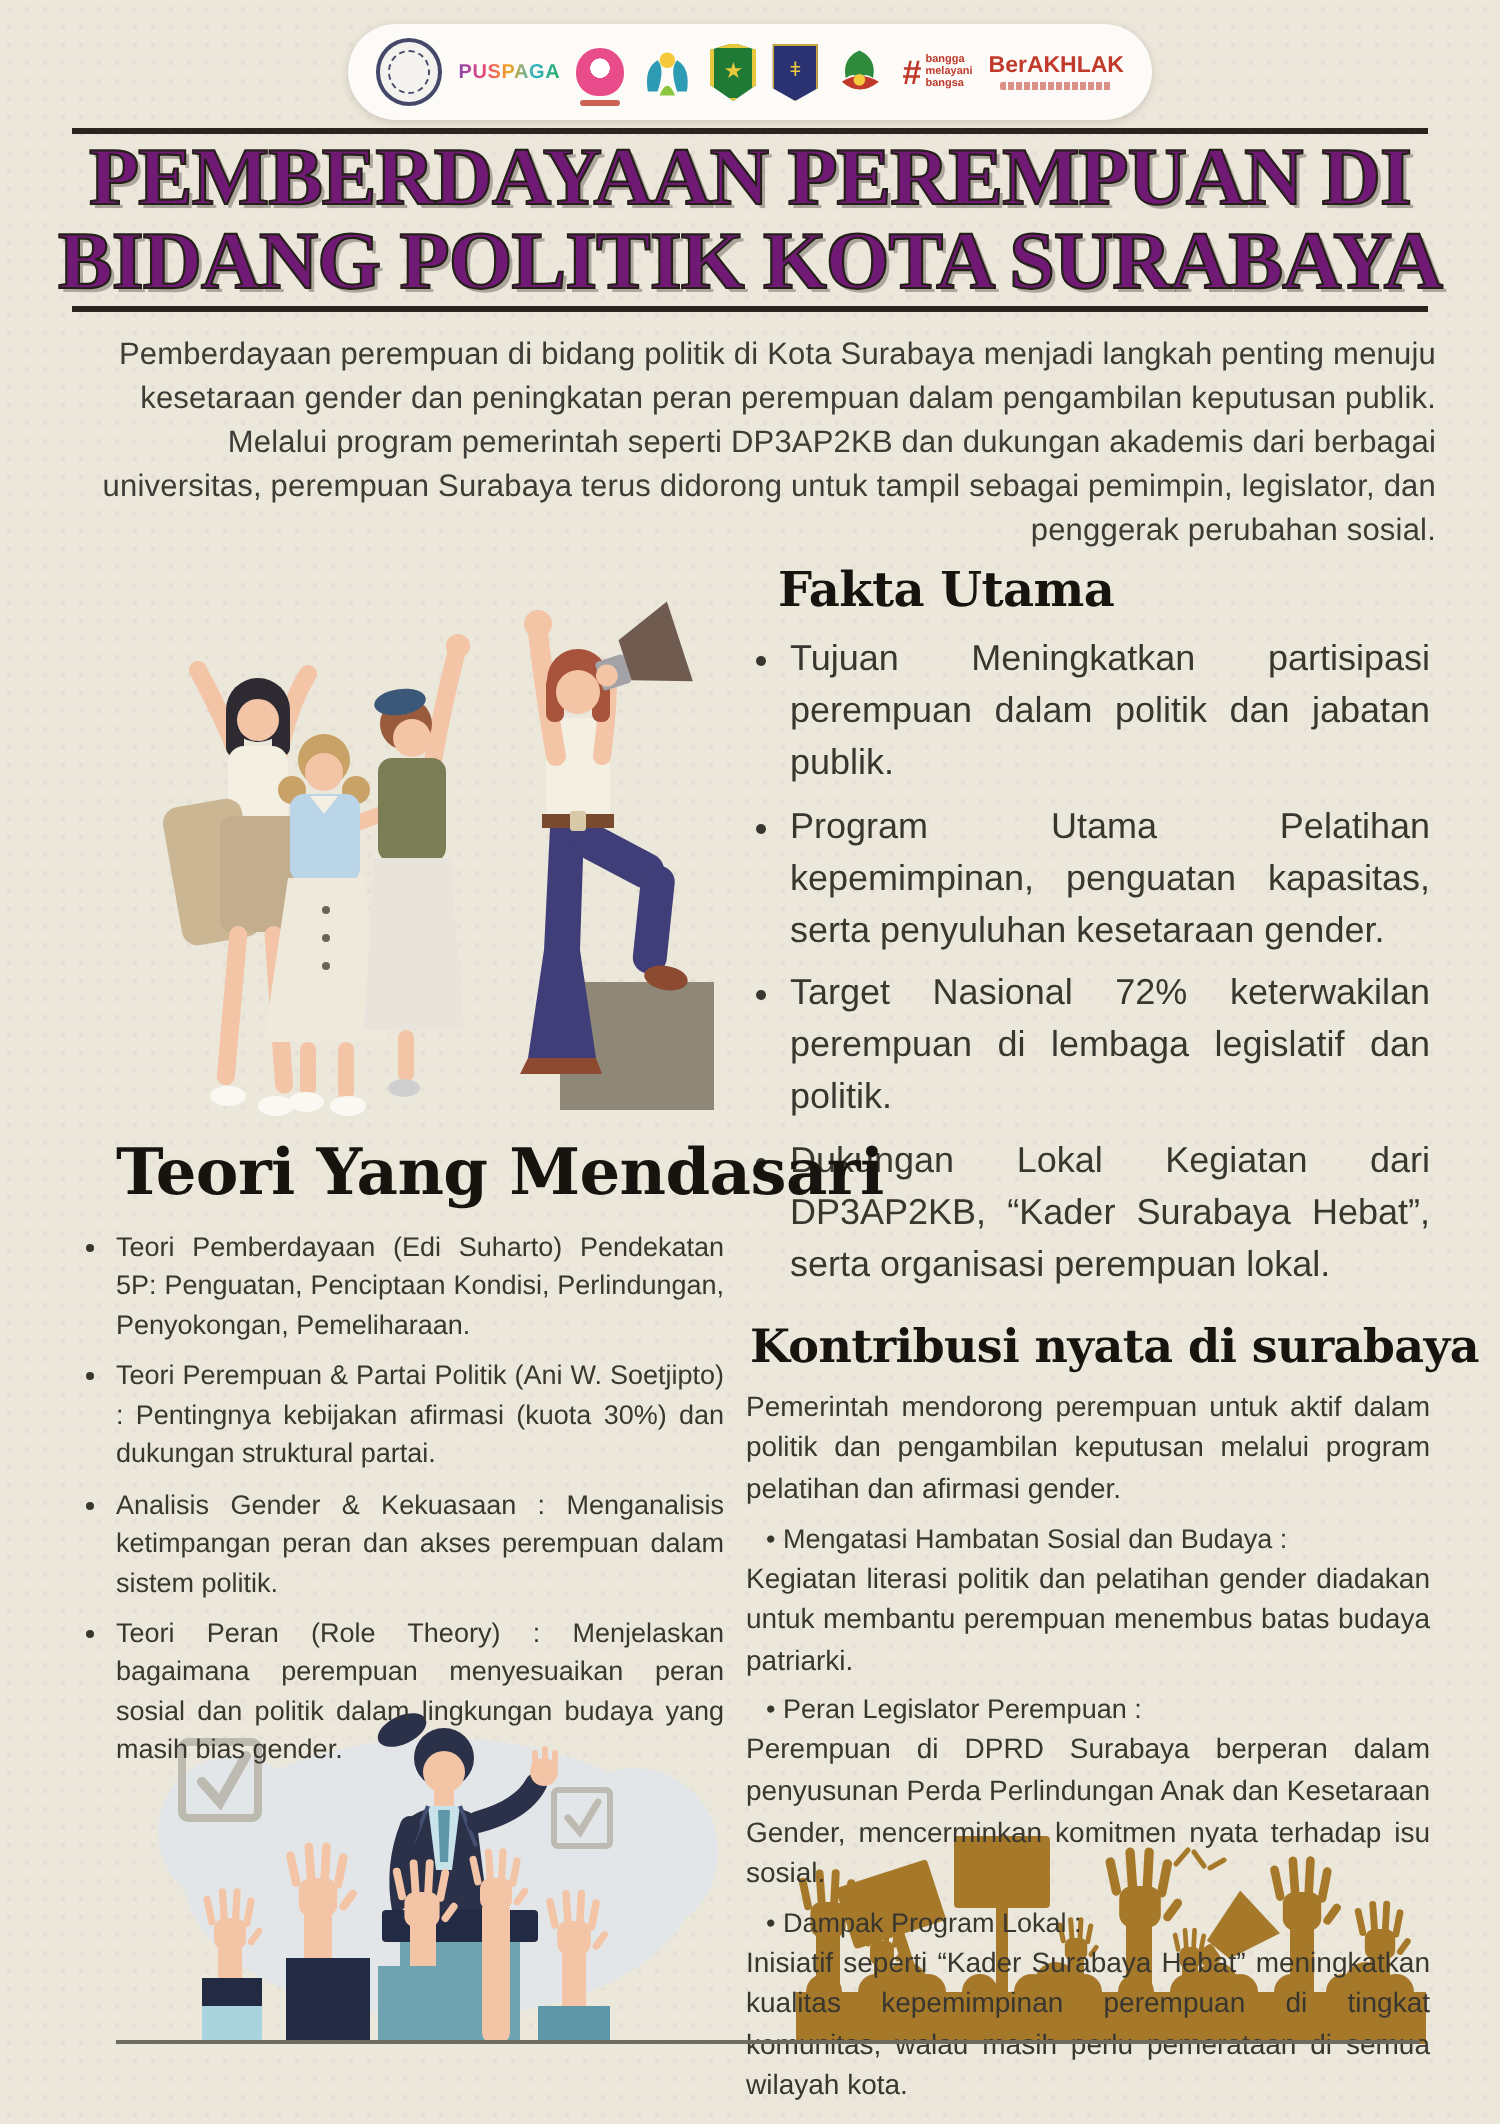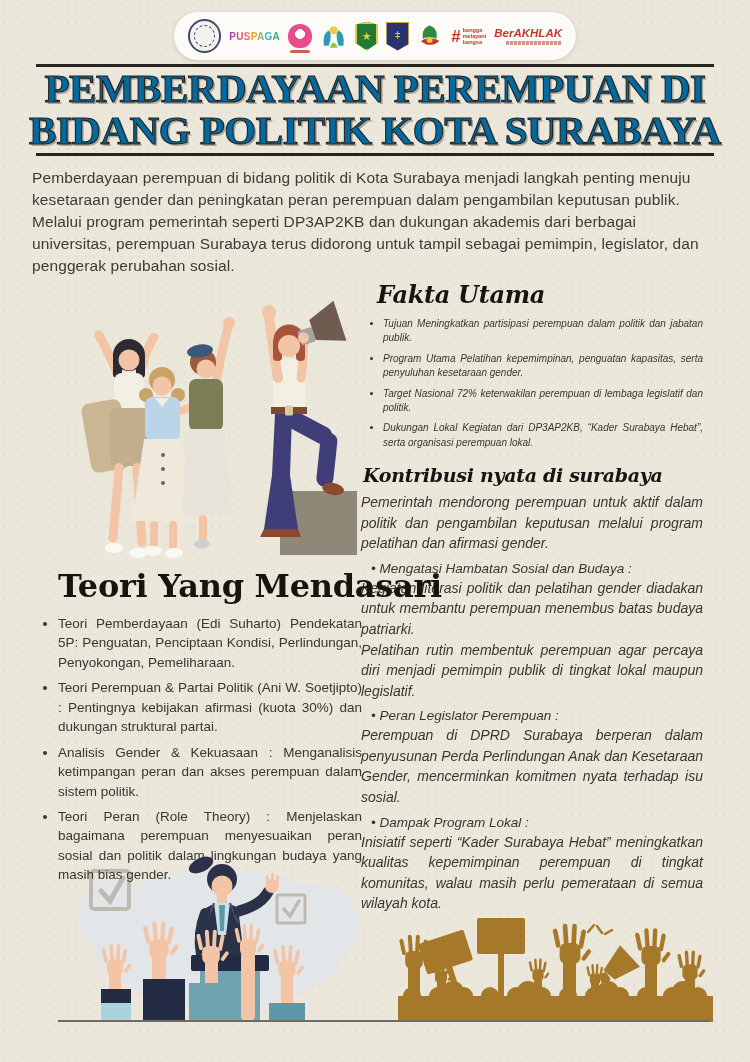--- a/index.html
+++ b/index.html
@@ -34,51 +34,51 @@
   .logo-jatim{width:24px;height:29px;background:#1E7A34;border:2px solid #E8C83C;box-sizing:border-box;
     clip-path:polygon(50% 0,100% 12%,100% 72%,50% 100%,0 72%,0 12%);
     color:#E8C83C;font-size:11px;line-height:25px;text-align:center;}
   .logo-sby{width:23px;height:29px;background:#2A3272;border:1.5px solid #c9a93c;box-sizing:border-box;
     clip-path:polygon(0 0,100% 0,100% 78%,50% 100%,0 78%);
     color:#E8C83C;font-size:10px;line-height:26px;text-align:center;}
   .logo-hebat{width:27px;height:27px;}
   .logo-bangga{display:flex;align-items:center;gap:2px;}
   .logo-bangga .hash{color:#C0392B;font-weight:bold;font-size:17px;line-height:1;}
   .bangga-lines{display:flex;flex-direction:column;font-size:5.5px;font-weight:bold;color:#C0392B;line-height:1.15;}
-  .logo-berakhlak{display:flex;flex-direction:column;align-items:flex-end;font-style:italic;}
+  .logo-berakhlak{display:flex;flex-direction:column;align-items:center;}
   .logo-berakhlak .ber-word{color:#C0392B;font-weight:bold;font-size:11.5px;letter-spacing:0;line-height:1;}
   .logo-berakhlak .ber-sub{width:56px;height:4px;margin-top:1.5px;border-radius:1px;background:repeating-linear-gradient(90deg,#c0392b 0 3px,transparent 3px 4px);opacity:.55;}
   
   .rule{position:absolute;left:36px;right:36px;height:2.6px;background:#29241E;z-index:2;}
   .rule-top{top:64px;}
   .rule-bottom{top:153px;}
   .title{
     position:absolute;top:68px;left:0;right:0;margin:0;text-align:center;
     font-family:"Liberation Serif",serif;font-weight:bold;font-size:41px;line-height:1.02;
-    color:#0369a1;letter-spacing:-0.5px;
+    color:#701a75;letter-spacing:-0.5px;
     -webkit-text-stroke:1.1px #241F19;
     text-shadow:2px 2px 0 rgba(36,31,25,.32);
     z-index:2;
   }
   .title span{display:block;}
   
   .intro{
     position:absolute;top:167px;left:32px;right:32px;margin:0;
-    text-align:left;font-size:15.5px;line-height:1.42;color:#3D3B36;font-weight:normal;
+    text-align:right;font-size:15.5px;line-height:1.42;color:#3D3B36;font-weight:normal;
     letter-spacing:.1px;z-index:2;
   }
   
   .h-slab{
     font-family:"DejaVu Serif",serif;font-weight:bold;color:#17130F;
-    font-size:19px;letter-spacing:-.3px;margin:0;white-space:nowrap;
-  }
-  
-  .right-col{position:absolute;left:361px;top:280px;width:342px;z-index:2;font-style:italic;}
+    font-size:23px;letter-spacing:-.3px;margin:0;white-space:nowrap;
+  }
+  
+  .right-col{position:absolute;left:373px;top:280px;width:342px;z-index:2;}
   .right-col .h-fakta{margin:0 0 8px 16px;font-size:24px;}
-  .fakta-list{margin:0;padding:0 0 0 22px;font-size:10px;line-height:1.44;text-align:justify;}
+  .fakta-list{margin:0;padding:0 0 0 22px;font-size:18px;line-height:1.44;text-align:justify;}
   .fakta-list li{margin-bottom:6px;}
   .right-col .h-kontrib{margin:14px 0 6px 2px;}
   .k-title{font-size:13.5px;margin:7px 0 2px 10px;color:#38362F;}
   .k-title::before{content:"•  ";}
   .k-body{margin:0;font-size:14px;line-height:1.47;text-align:justify;color:#38362F;}
   
   .teori-col{position:absolute;left:36px;top:567px;width:326px;z-index:2;}
   .teori-col .h-teori{margin:0 0 9px 22px;font-size:32px;}
   .teori-list{margin:0;padding:0 0 0 22px;font-size:13.5px;line-height:1.44;text-align:justify;}
   .teori-list li{margin-bottom:6px;}
@@ -217,21 +217,20 @@
     <h2 class="h-slab h-kontrib">Kontribusi nyata di surabaya</h2>
     <div>
       <div class="k-item">
         <p class="k-body">Pemerintah mendorong perempuan untuk aktif dalam politik dan pengambilan keputusan melalui program pelatihan dan afirmasi gender.</p>
       </div>
       <div class="k-item">
         <div class="k-title">Mengatasi Hambatan Sosial dan Budaya :</div>
         <p class="k-body">Kegiatan literasi politik dan pelatihan gender diadakan untuk membantu perempuan menembus batas budaya patriarki.</p>
       </div>
       <div class="k-item">
-        <p class="k-body">Pelatihan rutin membentuk perempuan agar percaya diri menjadi pemimpin publik di tingkat lokal maupun legislatif.</p>
       </div>
       <div class="k-item">
         <div class="k-title">Peran Legislator Perempuan :</div>
         <p class="k-body">Perempuan di DPRD Surabaya berperan dalam penyusunan Perda Perlindungan Anak dan Kesetaraan Gender, mencerminkan komitmen nyata terhadap isu sosial.</p>
       </div>
       <div class="k-item">
         <div class="k-title">Dampak Program Lokal :</div>
         <p class="k-body">Inisiatif seperti “Kader Surabaya Hebat” meningkatkan kualitas kepemimpinan perempuan di tingkat komunitas, walau masih perlu pemerataan di semua wilayah kota.</p>
       </div>
     </div>

